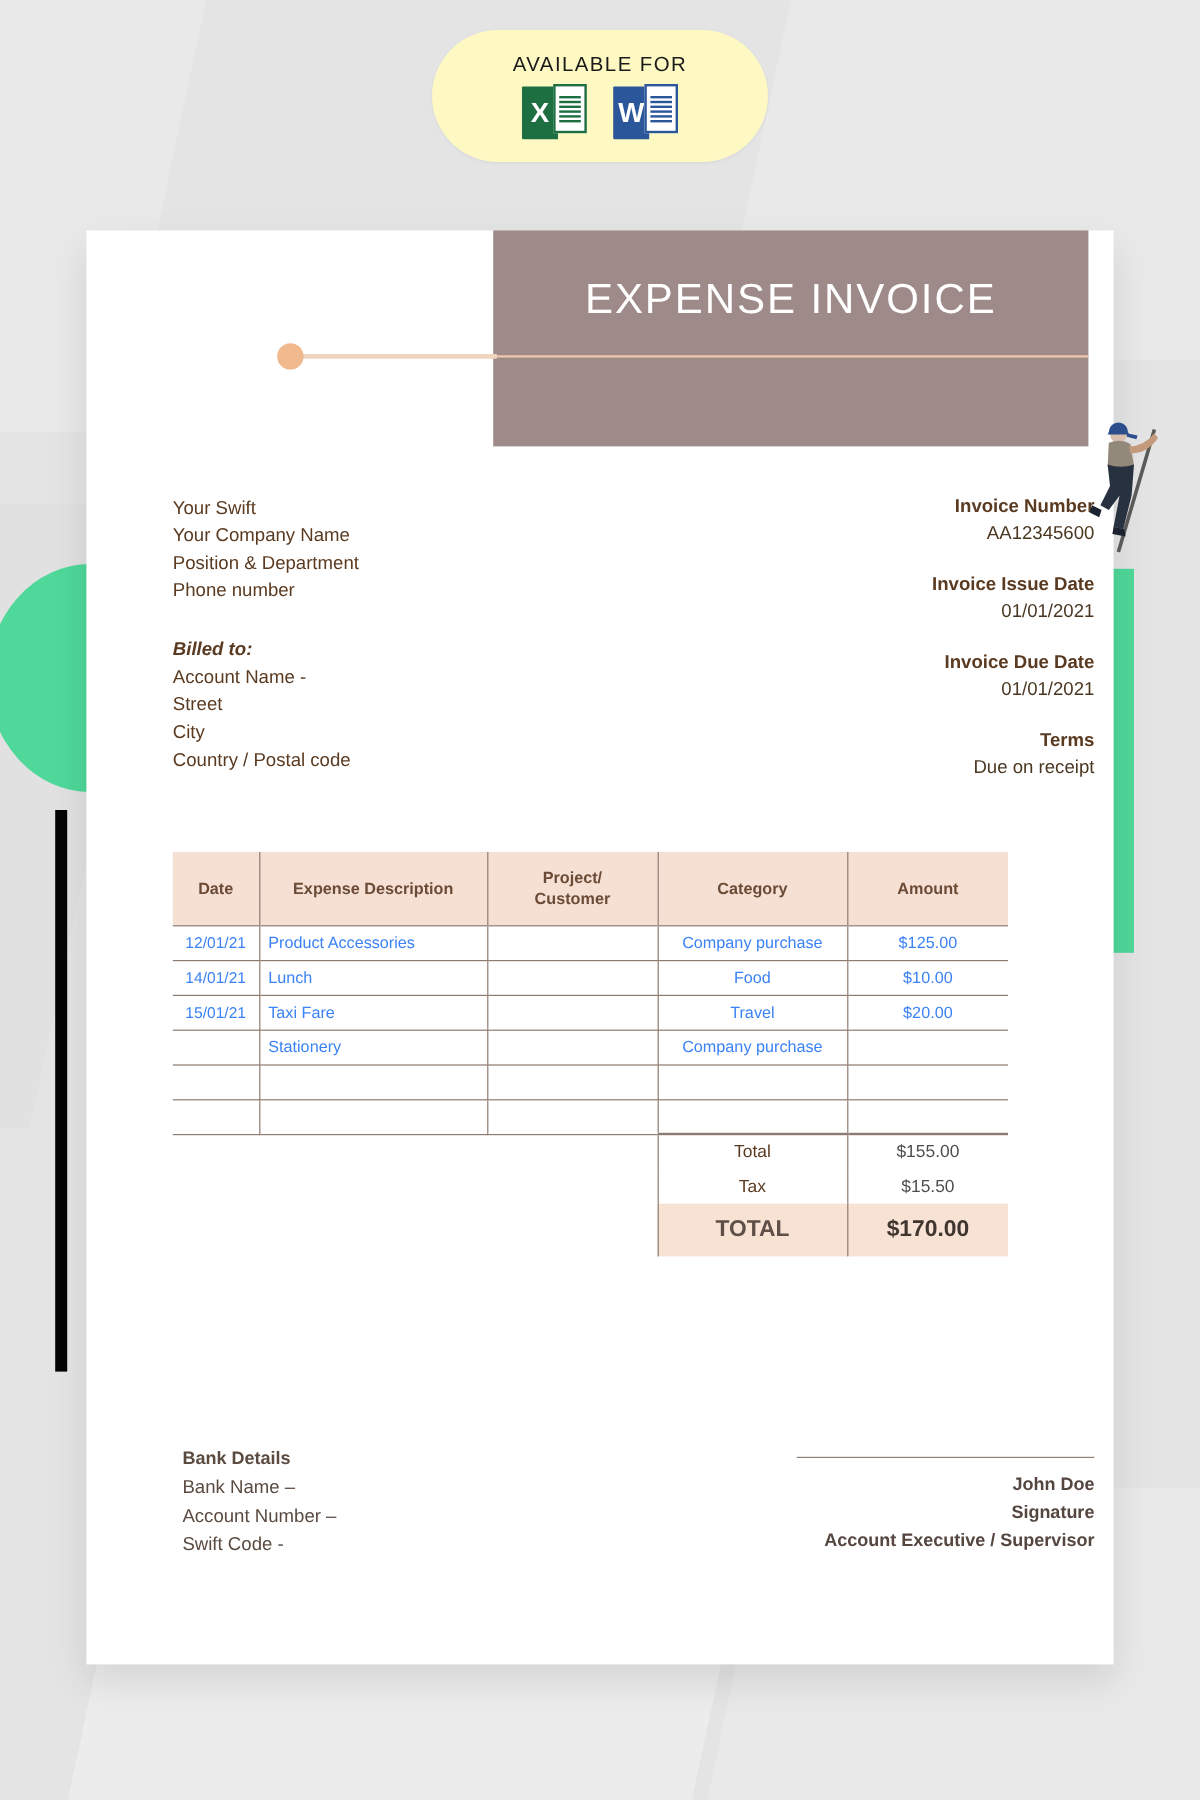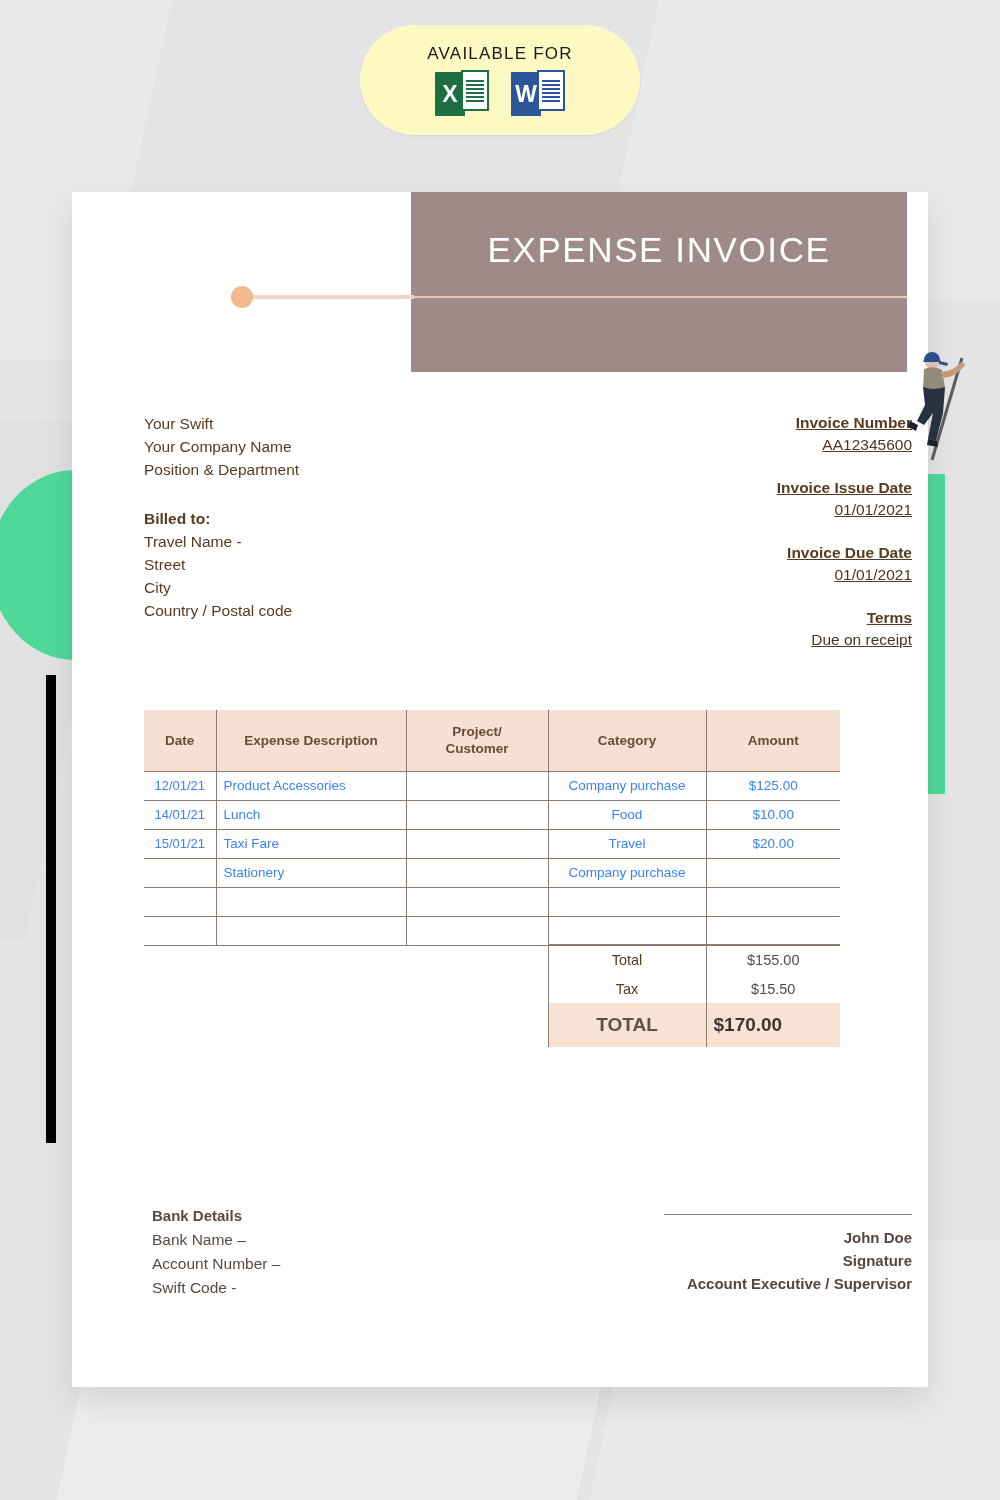--- a/index.html
+++ b/index.html
@@ -109,25 +109,25 @@
     position:absolute; left:159px; top:94px; width:22px; height:22px;
     border-radius:50%; background:#f0b98e;
   }
 
   
   .info-left {
     position:absolute; left:72px; top:220px; width:330px;
     color:#5a3a20; font-size:15.5px; line-height:23px;
   }
   .info-left .blk2 { margin-top:26px; }
-  .info-left b { font-weight:bold; }
+  .info-left b { font-weight:bold;font-style:italic; }
 
   .info-right {
     position:absolute; right:16px; top:220px; width:360px;
-    text-align:right; color:#5a3a20; font-size:15.5px; line-height:22px;text-decoration:underline;
+    text-align:right; color:#5a3a20; font-size:15.5px; line-height:22px;
   }
   .ir-group { margin-bottom:21px; }
   .ir-label { font-weight:bold; font-size:15.5px; }
   .ir-value { font-weight:400; color:#4a3722; }
 
   
   .tbl {
     position:absolute; left:72px; top:518px; width:696px;
     border-collapse:collapse;
   }
@@ -172,21 +172,21 @@
   .tot-row.first-tot td.lbl, .tot-row.first-tot td.val { border-top:2px solid #8d7a71; }
 
   .grand-row td {
     background:#f7e2d4; height:44px; border:none;
   }
   .grand-row td.lbl {
     text-align:center; font-size:19px; font-weight:bold; color:#5e5049;
     border-left:1px solid #8d7a71; border-right:1px solid #8d7a71;
   }
   .grand-row td.val {
-    text-align:left; font-size:19px; font-weight:bold; color:#3f3630;
+    text-align:center; font-size:19px; font-weight:bold; color:#3f3630;
   }
   .spacer-cell { border:none !important; background:transparent !important; }
 
   
   .bank {
     position:absolute; left:80px; top:1012px;
     color:#5a4a40; font-size:15.5px; line-height:24px;
   }
   .bank .bk-title { font-weight:bold; color:#5a4a40; font-size:15px; }
 
@@ -262,23 +262,24 @@
   <div class="hdr-band"></div>
   <div class="hdr-rule"></div>
   <div class="dot-line"></div>
   <div class="dot-circle"></div>
   <div class="hdr-title">EXPENSE INVOICE</div>
 
   <div class="info-left">
     <div>Your Swift</div>
     <div>Your Company Name</div>
     <div>Position &amp; Department</div>
+    <div>Phone number</div>
     <div class="blk2">
       <div><b>Billed to:</b></div>
-      <div>Travel Name -</div>
+      <div>Account Name -</div>
       <div>Street</div>
       <div>City</div>
       <div>Country / Postal code</div>
     </div>
   </div>
 
   <div class="info-right">
     <div class="ir-group">
       <div class="ir-label">Invoice Number</div>
       <div class="ir-value">AA12345600</div>

